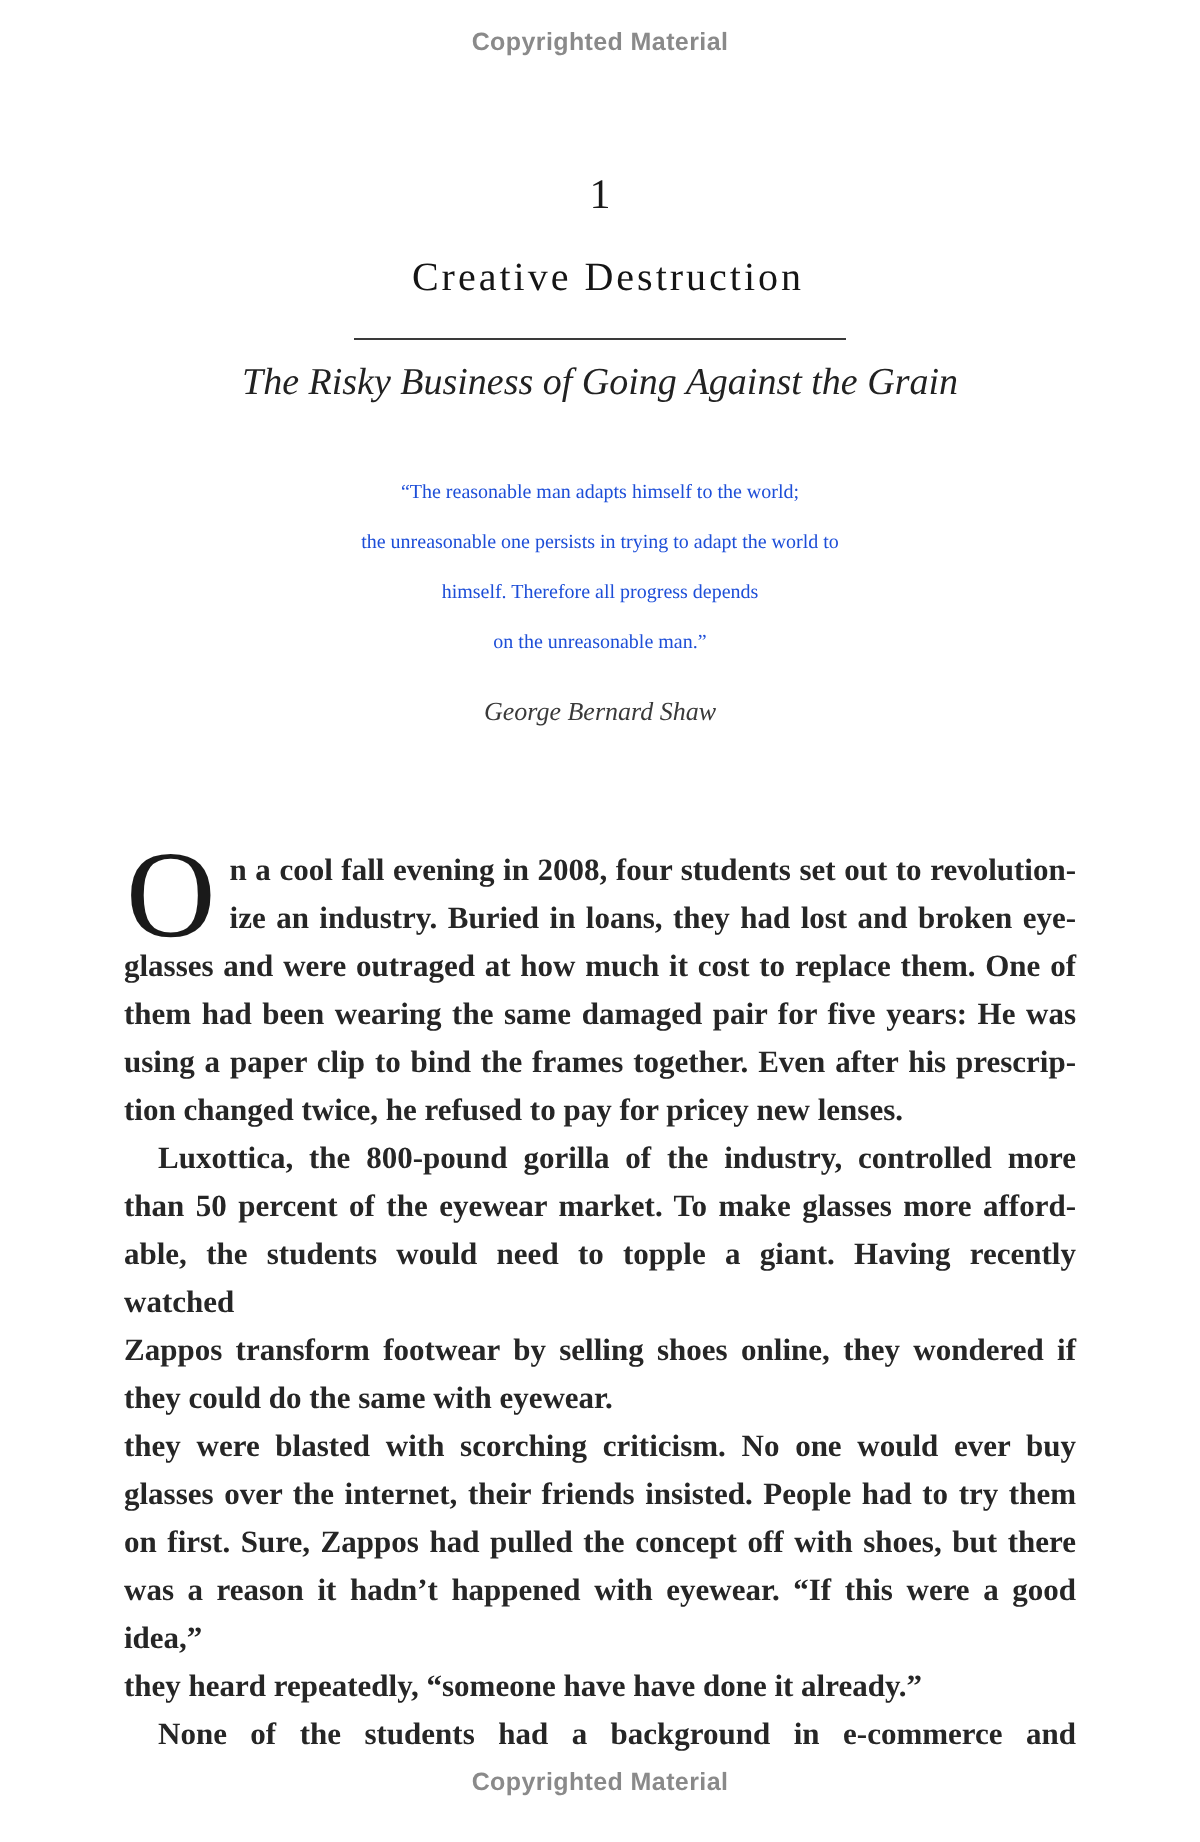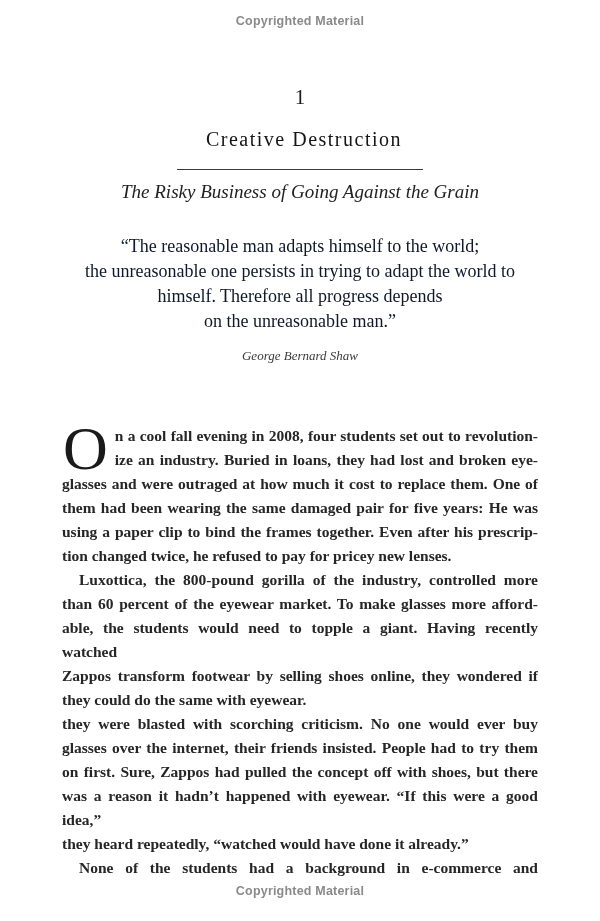--- a/index.html
+++ b/index.html
@@ -62,23 +62,23 @@
     font-style: italic;
     font-size: 19px;
     color: #222222;
   }
   .epigraph {
     position: absolute;
     top: 234px;
     left: 0;
     width: 100%;
     text-align: center;
-    font-size: 18px;
+    font-size: 10px;
     line-height: 25px;
-    color: #0f172a;
+    color: #1d4ed8;
   }
   .attribution {
     position: absolute;
     top: 348px;
     left: 0;
     width: 100%;
     text-align: center;
     font-style: italic;
     font-size: 13px;
     color: #3a3a3a;
@@ -139,31 +139,31 @@
         <span class="dropcap">O</span>
         <div class="line">n a cool fall evening in 2008, four students set out to revolution-</div>
         <div class="line">ize an industry. Buried in loans, they had lost and broken eye-</div>
         <div class="line">glasses and were outraged at how much it cost to replace them. One of</div>
         <div class="line">them had been wearing the same damaged pair for five years: He was</div>
         <div class="line">using a paper clip to bind the frames together. Even after his prescrip-</div>
         <div class="line lastline">tion changed twice, he refused to pay for pricey new lenses.</div>
       </div>
       <div class="para">
         <div class="line indent">Luxottica, the 800-pound gorilla of the industry, controlled more</div>
-        <div class="line">than 60 percent of the eyewear market. To make glasses more afford-</div>
+        <div class="line">than 50 percent of the eyewear market. To make glasses more afford-</div>
         <div class="line">able, the students would need to topple a giant. Having recently watched</div>
         <div class="line">Zappos transform footwear by selling shoes online, they wondered if</div>
         <div class="line lastline">they could do the same with eyewear.</div>
       </div>
       <div class="para">
         <div class="line">they were blasted with scorching criticism. No one would ever buy</div>
         <div class="line">glasses over the internet, their friends insisted. People had to try them</div>
         <div class="line">on first. Sure, Zappos had pulled the concept off with shoes, but there</div>
         <div class="line">was a reason it hadn’t happened with eyewear. “If this were a good idea,”</div>
-        <div class="line lastline">they heard repeatedly, “watched would have done it already.”</div>
+        <div class="line lastline">they heard repeatedly, “someone have have done it already.”</div>
       </div>
       <div class="para">
         <div class="line indent">None of the students had a background in e-commerce and</div>
       </div>
     </div>
 
   <div class="watermark wm-bottom" style="color: rgb(138, 138, 138);">Copyrighted Material</div>
 
 </div>
 

